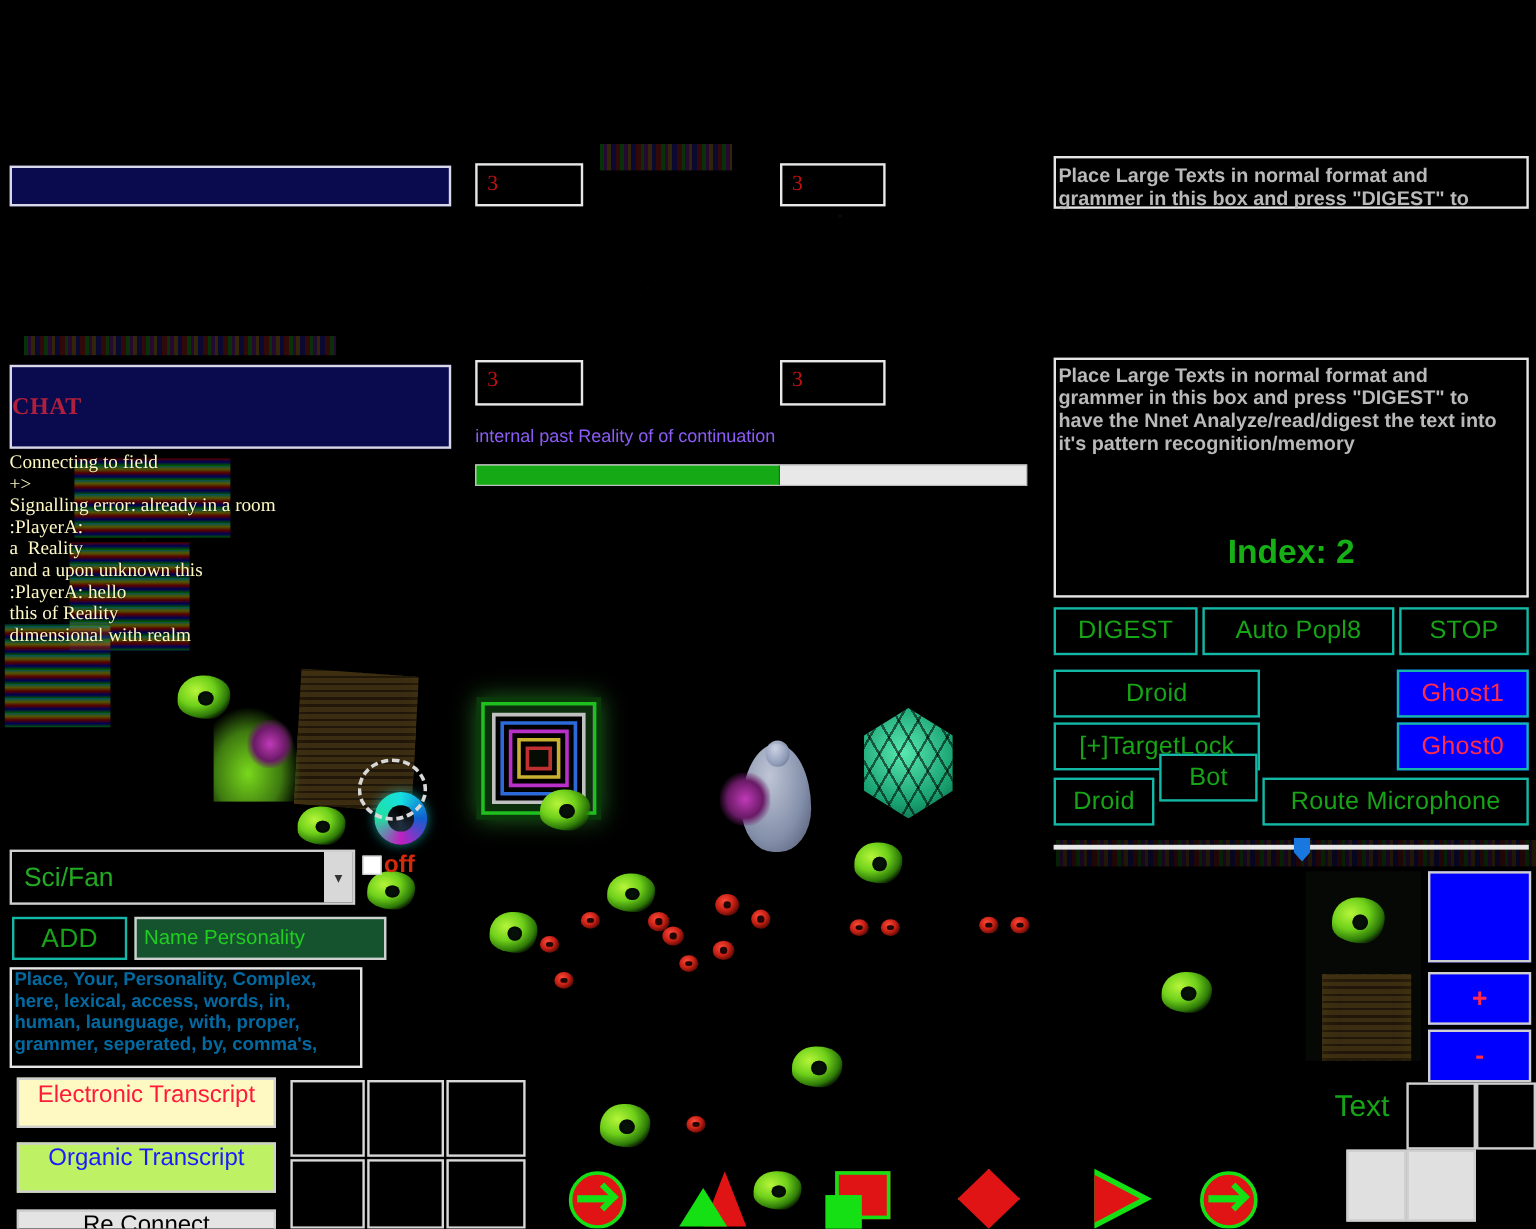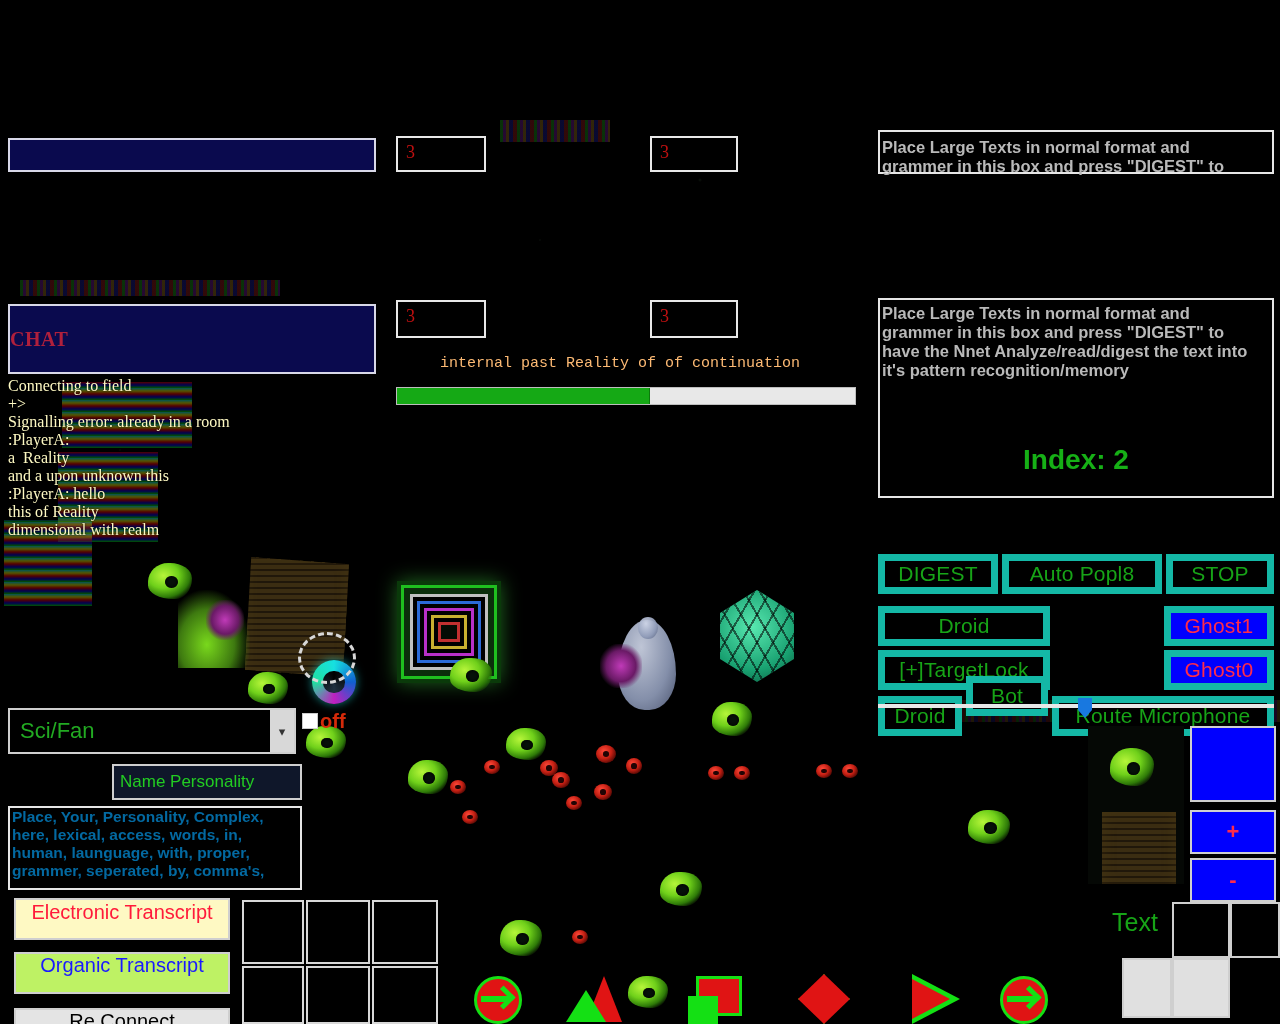--- a/index.html
+++ b/index.html
@@ -63,45 +63,45 @@
     background:radial-gradient(ellipse at 50% 50%,#c03ab8 0%,#6a1a66 50%,rgba(20,2,20,0) 75%);}
   .noisebar{position:absolute;height:16px;
     background:repeating-linear-gradient(90deg,#0b3a0b 0 3px,#2b0b3a 3px 6px,#3a2b0b 6px 9px,#0b0b3a 9px 13px,#3a0b0b 13px 17px);
     opacity:.85;}
   .glitchbox{position:absolute;
     background:repeating-linear-gradient(0deg,#0a0,#00a 3px,#a00 6px,#aa0 9px,#0aa 12px);
     opacity:.5;filter:blur(.3px);}
 
   
   .wbox{position:absolute;border:2px solid #e6e6e6;background:#000;box-sizing:border-box;}
-  .gbtn{position:absolute;box-sizing:border-box;border:7px solid #14b8a6;background:#000;
+  .gbtn{position:absolute;box-sizing:border-box;border:2px solid #14b8a6;background:#000;
     color:#17a417;display:flex;align-items:center;justify-content:center;
-    font-size:21px;letter-spacing:.2px;cursor:pointer;margin-top:48px;}
+    font-size:21px;letter-spacing:.2px;cursor:pointer;}
   .gbtn.blue{background:#0000ff;color:#ff2b4a;}
   .navyin{position:absolute;box-sizing:border-box;border:2px solid #d8d8e8;background:#0a0a4e;}
   .numin{position:absolute;box-sizing:border-box;border:2px solid #e8e8e8;background:#000;
     color:#c01010;font-size:18px;padding:4px 8px;font-family:"Liberation Serif",serif;}
 
   
   #chatbox{left:8px;top:304px;width:368px;height:70px;}
   #chatlabel{position:absolute;left:10px;top:328px;color:#b0203c;font-weight:bold;
     font-size:20px;font-family:"Liberation Serif",serif;letter-spacing:.5px;}
   #chatlog{position:absolute;left:8px;top:377px;width:380px;color:#fef9c3;
     font-family:"Liberation Serif",serif;font-size:16px;line-height:18px;}
   #chatlog div{white-space:pre;text-shadow:0 0 2px rgba(0,0,0,.9);}
 
   
   #topnavy{left:8px;top:138px;width:368px;height:34px;}
   #topnum1{left:396px;top:136px;width:90px;height:36px;}
   #topnum2{left:650px;top:136px;width:88px;height:36px;}
   #num1{left:396px;top:300px;width:90px;height:38px;}
   #num2{left:650px;top:300px;width:88px;height:38px;}
 
-  #statusline{position:absolute;left:396px;top:355px;color:#fdba74;font-size:15px;
-    font-family:Liberation Mono, monospace;margin-left:44px;}
+  #statusline{position:absolute;left:396px;top:355px;color:#8b5cf6;font-size:15px;
+    font-family:Liberation Sans, sans-serif;}
   #progouter{position:absolute;left:396px;top:387px;width:460px;height:18px;
     background:#e8e8e8;border:1px solid #bdbdbd;box-sizing:border-box;}
   #progfill{height:100%;background:#15a915;border-right:1px solid #0b7a0b;}
 
   
   #digestbox{left:878px;top:298px;width:396px;height:200px;}
   #digesttop{left:878px;top:130px;width:396px;height:44px;}
   .dtext{position:absolute;color:#b9b9b9;font-weight:bold;font-size:16.5px;line-height:19px;
     width:378px;}
   #indexlbl{position:absolute;left:878px;top:444px;width:396px;text-align:center;
@@ -138,22 +138,22 @@
   #cellC{left:1172px;top:958px;width:58px;height:60px;background:#e0e0e0;}
   #cellD{left:1230px;top:902px;width:50px;height:56px;}
 
   
   #selwrap{position:absolute;left:8px;top:708px;width:288px;height:46px;
     border:2px solid #cfcfcf;box-sizing:border-box;background:#000;display:flex;align-items:center;}
   #selval{color:#22aa22;font-size:22px;padding-left:10px;flex:1;}
   #selarrow{width:24px;height:42px;background:#d8d8d8;display:flex;align-items:center;
     justify-content:center;color:#333;font-size:13px;}
   #bADD{left:10px;top:764px;width:96px;height:36px;font-size:22px;}
-  #nameIn{position:absolute;left:112px;top:764px;width:190px;height:36px;box-sizing:border-box;
-    border:2px solid #cfcfcf;background:#0f172a;color:#22cc22;font-size:17px;padding:6px 6px;}
+  #nameIn{position:absolute;left:112px;top:764px;width:210px;height:36px;box-sizing:border-box;
+    border:2px solid #cfcfcf;background:#14532d;color:#22cc22;font-size:17px;padding:6px 6px;}
   #persoBox{left:8px;top:806px;width:294px;height:84px;}
   #persoTxt{position:absolute;left:12px;top:808px;width:286px;color:#0369a1;
     font-weight:bold;font-size:15.5px;line-height:18px;}
   #etrans{position:absolute;left:14px;top:898px;width:216px;height:42px;background:#fef9c3;
     border:2px solid #cfcfcf;box-sizing:border-box;color:#ff1a3a;text-align:center;
     font-size:20px;line-height:21px;padding-top:2px;overflow:hidden;}
   #otrans{position:absolute;left:14px;top:952px;width:216px;height:42px;background:#bef264;
     border:2px solid #cfcfcf;box-sizing:border-box;color:#1a1aff;text-align:center;
     font-size:20px;line-height:21px;padding-top:1px;overflow:hidden;}
   #greybtn{position:absolute;left:14px;top:1008px;width:216px;height:40px;background:#e4e4e4;

